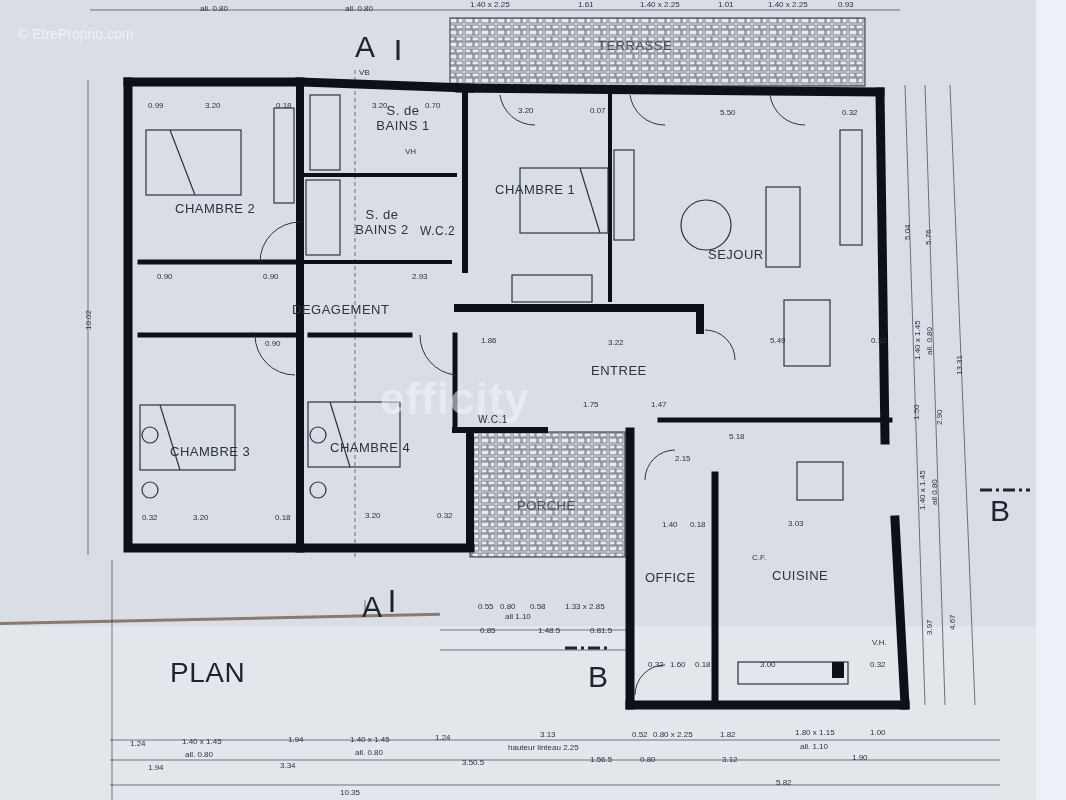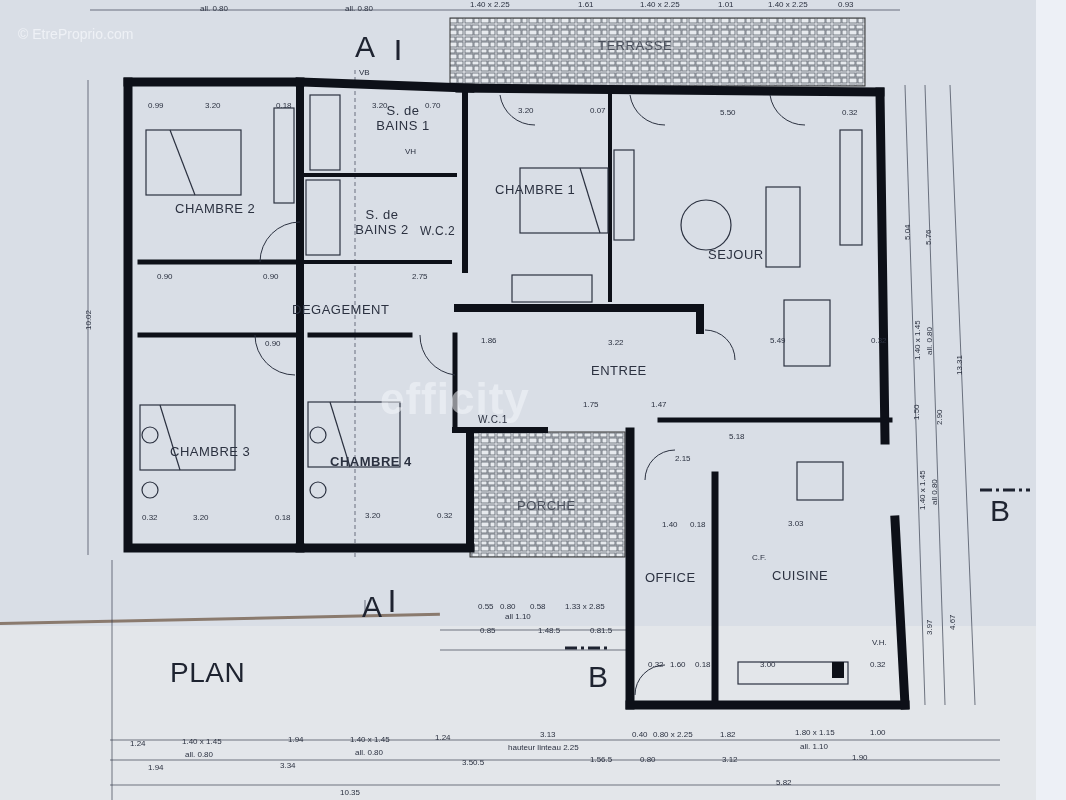--- a/index.html
+++ b/index.html
@@ -141,21 +141,21 @@
   <div class="lbl" style="left:368px;top:103px;width:70px;white-space:normal;text-align:center;line-height:15px;">S. de BAINS 1</div>
   <div class="lbl" style="left:352px;top:207px;width:60px;white-space:normal;text-align:center;line-height:15px;">S. de BAINS 2</div>
   <div class="lbl" style="left:420px;top:224px;font-size:12px;">W.C.2</div>
   <div class="lbl" style="left:495px;top:182px;">CHAMBRE 1</div>
   <div class="lbl" style="left:708px;top:247px;">SEJOUR</div>
   <div class="lbl" style="left:598px;top:38px;color:#4a505c;">TERRASSE</div>
   <div class="lbl" style="left:292px;top:302px;">DEGAGEMENT</div>
   <div class="lbl" style="left:591px;top:363px;">ENTREE</div>
   <div class="lbl" style="left:478px;top:414px;font-size:10px;">W.C.1</div>
   <div class="lbl" style="left:170px;top:444px;">CHAMBRE 3</div>
-  <div class="lbl" style="left:330px;top:454px;font-weight:bold;">CHAMBRE 4</div>
+  <div class="lbl" style="left:330px;top:440px;">CHAMBRE 4</div>
   <div class="lbl" style="left:517px;top:498px;color:#4a505c;">PORCHE</div>
   <div class="lbl" style="left:645px;top:570px;text-align:right;">OFFICE</div>
   <div class="lbl" style="left:772px;top:568px;">CUISINE</div>
 
   <div class="dim" style="left:359px;top:68px;">VB</div>
   <div class="dim" style="left:405px;top:147px;">VH</div>
   <div class="dim" style="left:752px;top:553px;">C.F.</div>
   <div class="dim" style="left:872px;top:638px;">V.H.</div>
 
   <div class="dim" style="left:200px;top:4px;">all. 0.80</div>
@@ -173,21 +173,21 @@
   <div class="dim" style="left:372px;top:101px;">3.20</div>
   <div class="dim" style="left:425px;top:101px;">0.70</div>
   <div class="dim" style="left:518px;top:106px;">3.20</div>
   <div class="dim" style="left:590px;top:106px;">0.07</div>
   <div class="dim" style="left:720px;top:108px;">5.50</div>
   <div class="dim" style="left:842px;top:108px;">0.32</div>
   <div class="dim" style="left:770px;top:336px;">5.49</div>
   <div class="dim" style="left:871px;top:336px;">0.32</div>
   <div class="dim" style="left:157px;top:272px;">0.90</div>
   <div class="dim" style="left:263px;top:272px;">0.90</div>
-  <div class="dim" style="left:412px;top:272px;">2.75</div>
+  <div class="dim" style="left:412px;top:272px;">2.93</div>
   <div class="dim" style="left:265px;top:339px;">0.90</div>
   <div class="dim" style="left:608px;top:338px;">3.22</div>
   <div class="dim" style="left:583px;top:400px;">1.75</div>
   <div class="dim" style="left:651px;top:400px;">1.47</div>
   <div class="dim" style="left:481px;top:336px;">1.86</div>
   <div class="dim" style="left:142px;top:513px;">0.32</div>
   <div class="dim" style="left:193px;top:513px;">3.20</div>
   <div class="dim" style="left:275px;top:513px;">0.18</div>
   <div class="dim" style="left:365px;top:511px;">3.20</div>
   <div class="dim" style="left:437px;top:511px;">0.32</div>
@@ -213,21 +213,21 @@
 
   <div class="dim" style="left:130px;top:739px;">1.24</div>
   <div class="dim" style="left:182px;top:737px;">1.40 x 1.45</div>
   <div class="dim" style="left:185px;top:750px;">all. 0.80</div>
   <div class="dim" style="left:288px;top:735px;">1.94</div>
   <div class="dim" style="left:350px;top:735px;">1.40 x 1.45</div>
   <div class="dim" style="left:355px;top:748px;">all. 0.80</div>
   <div class="dim" style="left:435px;top:733px;">1.24</div>
   <div class="dim" style="left:540px;top:730px;">3.13</div>
   <div class="dim" style="left:508px;top:743px;">hauteur linteau 2.25</div>
-  <div class="dim" style="left:632px;top:730px;">0.40</div>
+  <div class="dim" style="left:632px;top:730px;">0.52</div>
   <div class="dim" style="left:653px;top:730px;">0.80 x 2.25</div>
   <div class="dim" style="left:720px;top:730px;">1.82</div>
   <div class="dim" style="left:795px;top:728px;">1.80 x 1.15</div>
   <div class="dim" style="left:800px;top:742px;">all. 1.10</div>
   <div class="dim" style="left:870px;top:728px;">1.00</div>
 
   <div class="dim" style="left:148px;top:763px;">1.94</div>
   <div class="dim" style="left:280px;top:761px;">3.34</div>
   <div class="dim" style="left:450px;top:758px;padding-left:12px;">3.50.5</div>
   <div class="dim" style="left:590px;top:755px;">1.56.5</div>

